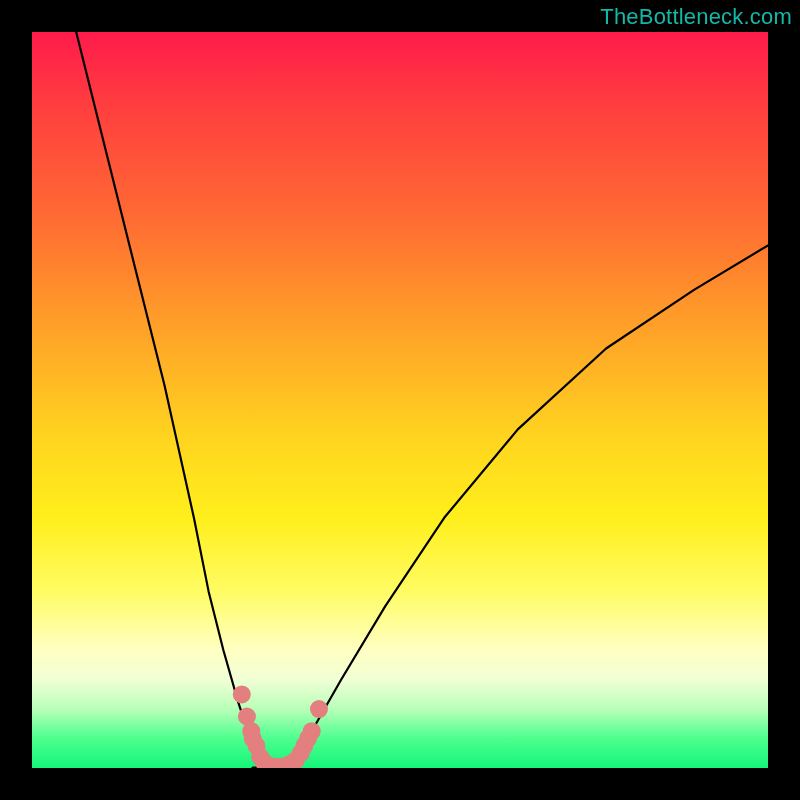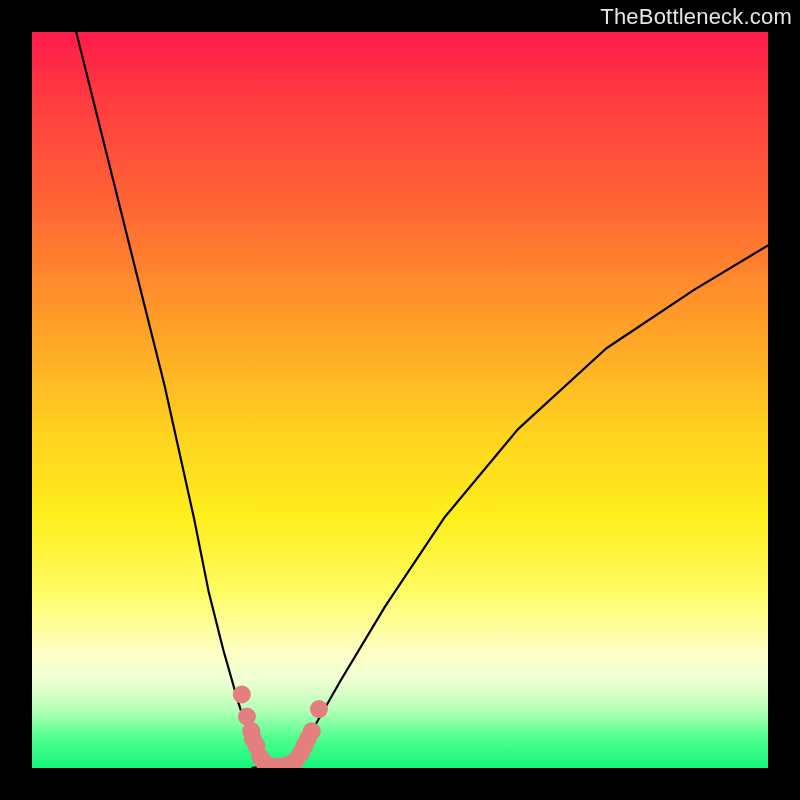--- a/index.html
+++ b/index.html
@@ -38,21 +38,21 @@
       #4dff8e 96%,
       #14f57a 100%
     );
   }
   .watermark {
     position: absolute;
     top: 4px;
     right: 8px;
     font-size: 22px;
     font-weight: 500;
-    color: #e5e5e5;
+    color: #14b8a6;
     letter-spacing: 0.2px;
     user-select: none;
   }
   svg.curves {
     position: absolute;
     left: 0; top: 0;
     width: 736px; height: 736px;
   }
 </style>
 </head>

